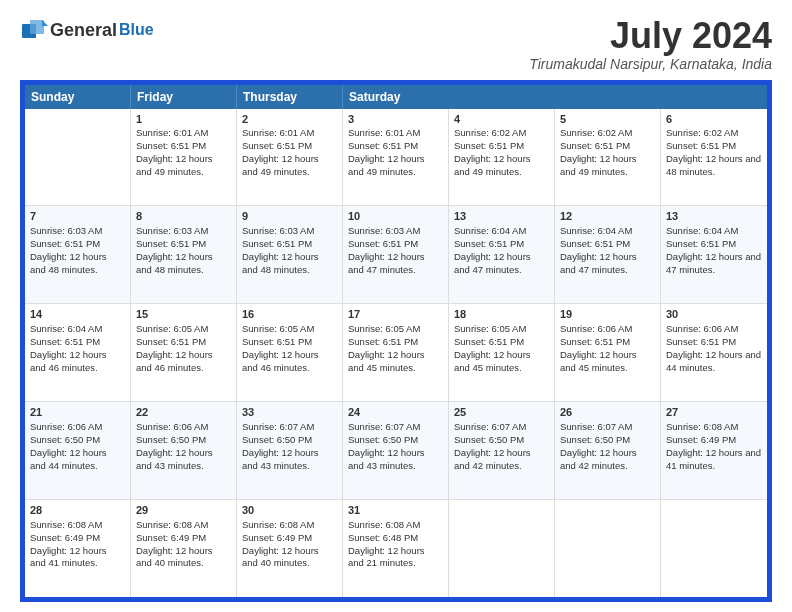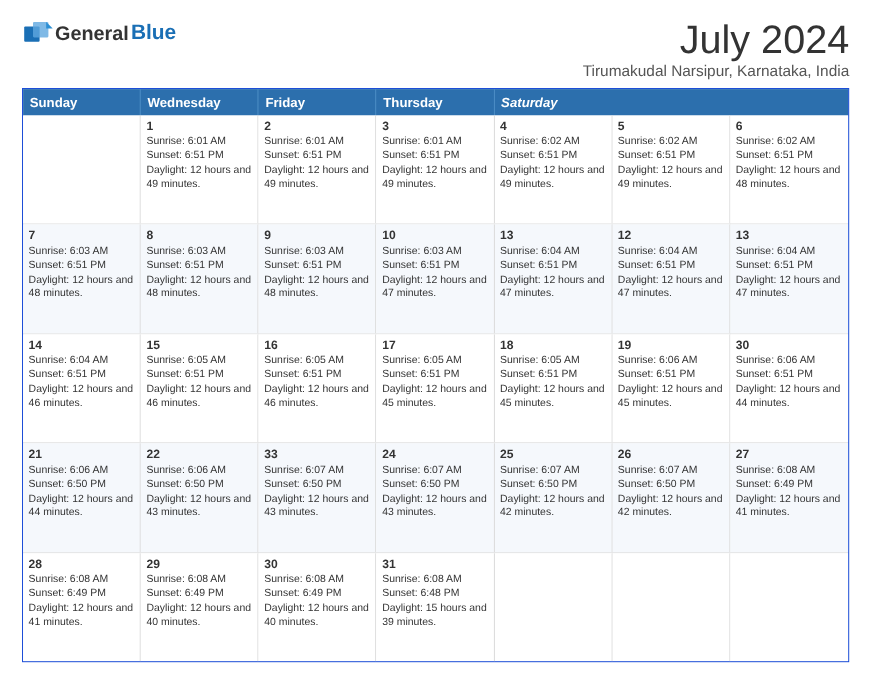--- a/index.html
+++ b/index.html
@@ -31,48 +31,49 @@
     .logo-row {
       display: flex;
       align-items: center;
       gap: 2px;
     }
     .title-block {
       text-align: right;
     }
     .title-month {
       font-size: 36px;
-      font-weight: normal;
+      font-weight: bold;
       color: #333;
       line-height: 1.1;
     }
     .title-location {
       font-size: 14px;
       color: #555;
+      font-style: italic;
     }
     .calendar {
       flex: 1;
       display: flex;
       flex-direction: column;
-      border: 1px solid #1d4ed8;
+      border: 5px solid #1d4ed8;
     }
     .cal-header {
       display: grid;
       grid-template-columns: repeat(7, 1fr);
       background: #2c6fad;
     }
     .cal-header-cell {
       color: #fff;
       font-weight: bold;
       font-size: 12px;
       padding: 5px 6px;
       text-align: left;
       border-right: 1px solid #4a8bc4;
     }
-    .cal-header-cell:last-child { border-right: none; font-style: italic; }
+    .cal-header-cell:last-child { border-right: none; }
     .cal-body {
       flex: 1;
       display: flex;
       flex-direction: column;
     }
     .cal-row {
       display: grid;
       grid-template-columns: repeat(7, 1fr);
       flex: 1;
       border-bottom: 1px solid #ddd;
@@ -105,33 +106,32 @@
 <div class="page">
   <div class="header">
     <div class="logo">
       <div class="logo-row">
         <svg width="28" height="28" viewBox="0 0 28 28">
           <rect x="2" y="8" width="14" height="14" fill="#1a6fb5" rx="1"></rect>
           <rect x="10" y="4" width="14" height="14" fill="#5fa8e0" rx="1" opacity="0.8"></rect>
           <polygon points="22,4 28,10 22,10" fill="#2c8fd4"></polygon>
         </svg>
         <span style="font-size:18px; font-weight:bold; color:#333;">General</span>
-        <span style="font-size:19px; font-weight:bold; color:#1a6fb5;">Blue</span>
+        <span style="font-size:16px; font-weight:bold; color:#1a6fb5;">Blue</span>
       </div>
     </div>
     <div class="title-block">
       <div class="title-month">July 2024</div>
       <div class="title-location">Tirumakudal Narsipur, Karnataka, India</div>
     </div>
   </div>
 
   <div class="calendar">
     <div class="cal-header">
     <div class="cal-header-cell">Sunday</div>
-        <div class="cal-header-cell">Wednesday</div>
         <div class="cal-header-cell">Friday</div>
         <div class="cal-header-cell">Thursday</div>
         <div class="cal-header-cell">Saturday</div>
       </div>
     <div class="cal-body">
     <div class="cal-row">
           <div class="cal-cell empty"></div>
           <div class="cal-cell"><span class="day-num">1</span><span>Sunrise: 6:01 AM</span><br><span>Sunset: 6:51 PM</span><br><span>Daylight: 12 hours and 49 minutes.</span></div>
           <div class="cal-cell"><span class="day-num">2</span><span>Sunrise: 6:01 AM</span><br><span>Sunset: 6:51 PM</span><br><span>Daylight: 12 hours and 49 minutes.</span></div>
           <div class="cal-cell"><span class="day-num">3</span><span>Sunrise: 6:01 AM</span><br><span>Sunset: 6:51 PM</span><br><span>Daylight: 12 hours and 49 minutes.</span></div>
@@ -163,20 +163,20 @@
           <div class="cal-cell"><span class="day-num">33</span><span>Sunrise: 6:07 AM</span><br><span>Sunset: 6:50 PM</span><br><span>Daylight: 12 hours and 43 minutes.</span></div>
           <div class="cal-cell"><span class="day-num">24</span><span>Sunrise: 6:07 AM</span><br><span>Sunset: 6:50 PM</span><br><span>Daylight: 12 hours and 43 minutes.</span></div>
           <div class="cal-cell"><span class="day-num">25</span><span>Sunrise: 6:07 AM</span><br><span>Sunset: 6:50 PM</span><br><span>Daylight: 12 hours and 42 minutes.</span></div>
           <div class="cal-cell"><span class="day-num">26</span><span>Sunrise: 6:07 AM</span><br><span>Sunset: 6:50 PM</span><br><span>Daylight: 12 hours and 42 minutes.</span></div>
           <div class="cal-cell"><span class="day-num">27</span><span>Sunrise: 6:08 AM</span><br><span>Sunset: 6:49 PM</span><br><span>Daylight: 12 hours and 41 minutes.</span></div>
         </div>
         <div class="cal-row">
           <div class="cal-cell"><span class="day-num">28</span><span>Sunrise: 6:08 AM</span><br><span>Sunset: 6:49 PM</span><br><span>Daylight: 12 hours and 41 minutes.</span></div>
           <div class="cal-cell"><span class="day-num">29</span><span>Sunrise: 6:08 AM</span><br><span>Sunset: 6:49 PM</span><br><span>Daylight: 12 hours and 40 minutes.</span></div>
           <div class="cal-cell"><span class="day-num">30</span><span>Sunrise: 6:08 AM</span><br><span>Sunset: 6:49 PM</span><br><span>Daylight: 12 hours and 40 minutes.</span></div>
-          <div class="cal-cell"><span class="day-num">31</span><span>Sunrise: 6:08 AM</span><br><span>Sunset: 6:48 PM</span><br><span>Daylight: 15 hours and 39 minutes.</span></div>
+          <div class="cal-cell"><span class="day-num">31</span><span>Sunrise: 6:08 AM</span><br><span>Sunset: 6:48 PM</span><br><span>Daylight: 12 hours and 21 minutes.</span></div>
           <div class="cal-cell empty"></div>
           <div class="cal-cell empty"></div>
           <div class="cal-cell empty"></div>
         </div>
       </div>
   </div>
 </div>
 
 </body></html>

